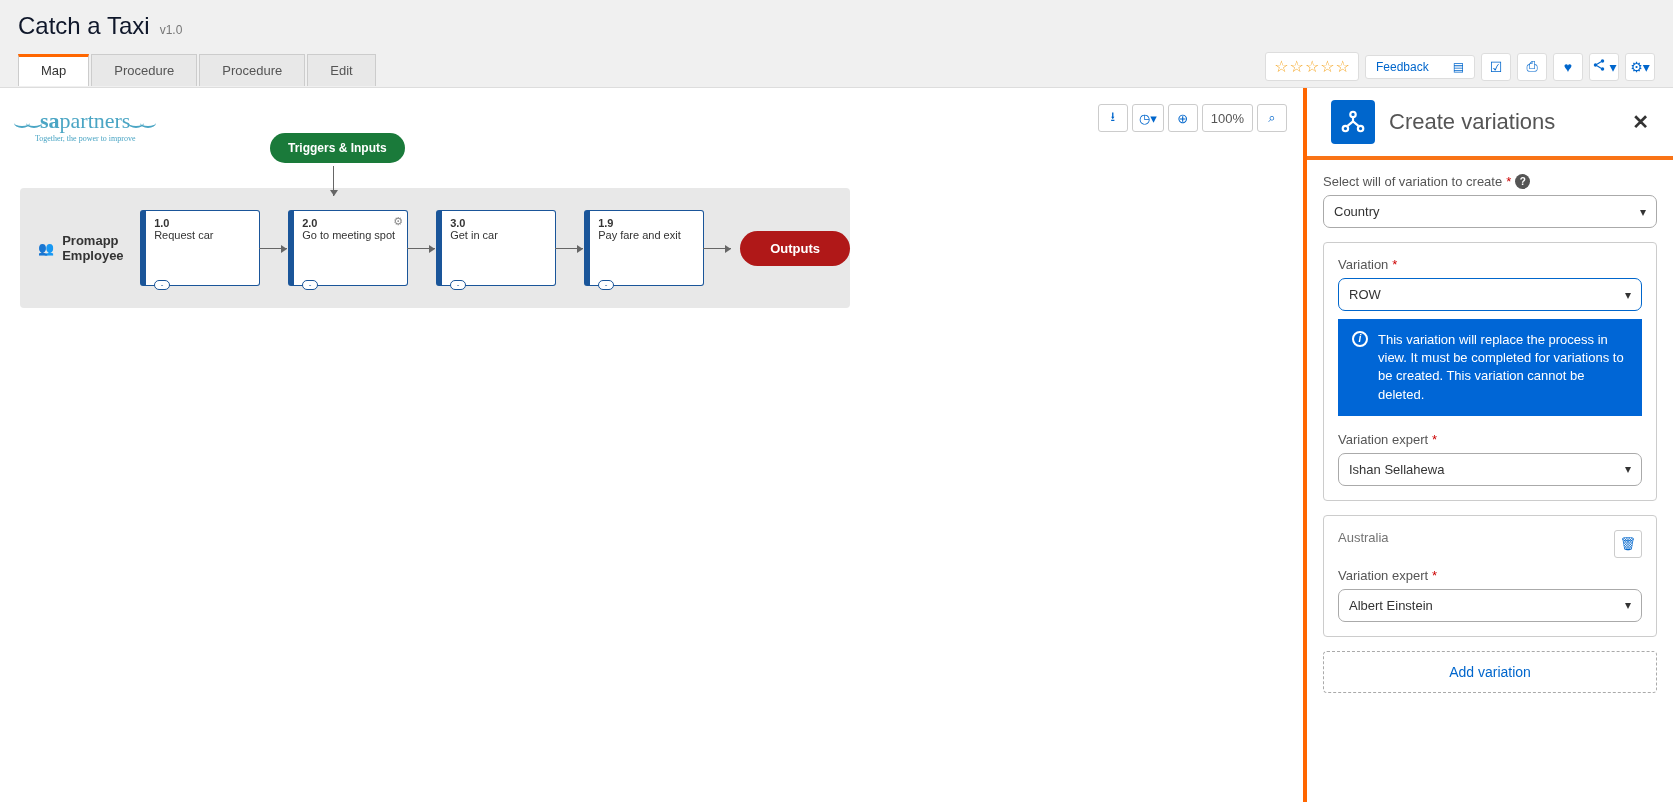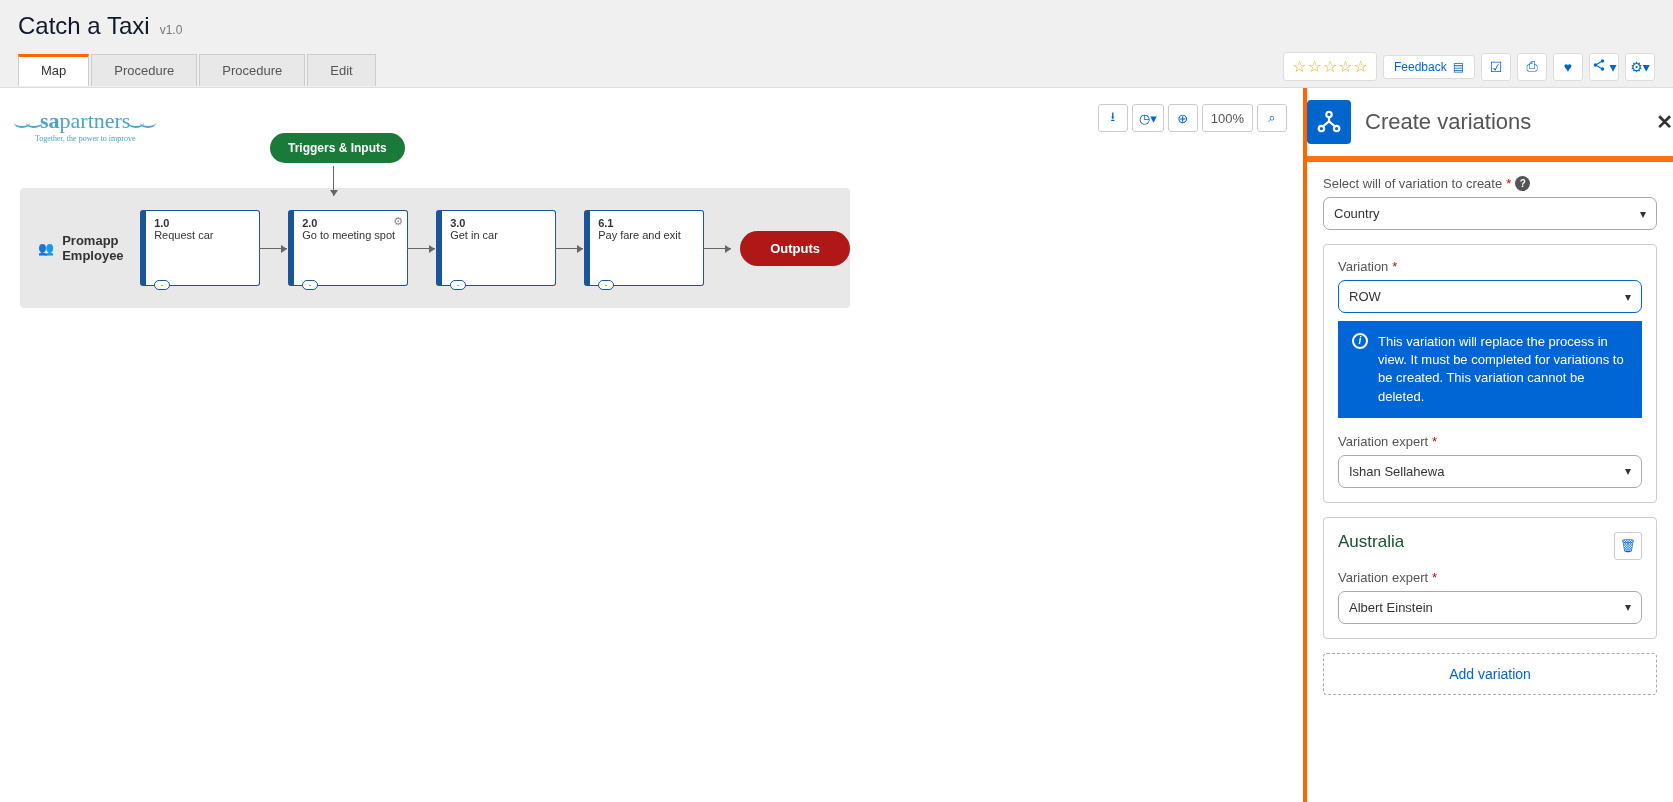--- a/index.html
+++ b/index.html
@@ -33,21 +33,21 @@
 }
 .toolbar-right {
   display: flex;
   align-items: center;
   gap: 6px;
   padding-bottom: 6px;
 }
 .stars { display: flex; gap: 1px; padding: 4px 8px; border: 1px solid #ddd; border-radius: 3px; background: #fff; }
 .star { color: #f5a623; font-size: 16px; }
 .feedback-btn {
-  display: flex; align-items: center; gap: 6px;
+  display: flex; align-items: center; gap: 24px;
   padding: 4px 10px; border: 1px solid #ddd; border-radius: 3px;
   background: #fff; color: #0066cc; font-size: 12px; cursor: pointer;
 }
 .tool-btn {
   width: 30px; height: 28px; display: flex; align-items: center; justify-content: center;
   border: 1px solid #ddd; border-radius: 3px; background: #fff; color: #0066cc;
   cursor: pointer; font-size: 14px;
 }
 
 .main { display: flex; height: calc(100vh - 85px); }
@@ -132,22 +132,22 @@
   background: #b01818; color: #fff; padding: 10px 30px;
   border-radius: 18px; font-size: 13px; font-weight: 600;
   margin-left: 8px;
 }
 
 .side-panel {
   width: 370px; border-left: 4px solid #ff6600;
   display: flex; flex-direction: column; background: #fff;
 }
 .panel-header {
-  display: flex; align-items: center; gap: 14px; padding: 12px 0;
-  border-bottom: 6px solid #f97316;
+  display: flex; align-items: center; gap: 14px; padding: 12px 24px;
+  border-bottom: 4px solid #f97316;
 }
 .panel-icon {
   width: 44px; height: 44px; background: #0066cc; border-radius: 4px;
   display: flex; align-items: center; justify-content: center; color: #fff;
 }
 .panel-title { font-size: 22px; color: #555; flex: 1; }
 .panel-close { font-size: 20px; cursor: pointer; color: #333; font-weight: bold; }
 .panel-body { padding: 14px 16px; overflow-y: auto; flex: 1; }
 .form-label { font-size: 13px; color: #555; margin-bottom: 6px; display: flex; align-items: center; gap: 4px; }
 .req { color: #cc0000; }
@@ -169,21 +169,21 @@
   background: #0066d6; color: #fff; padding: 12px 14px;
   display: flex; gap: 10px; font-size: 13px; line-height: 1.4;
   margin-top: 8px; border-radius: 0;
 }
 .info-ico {
   width: 16px; height: 16px; border: 2px solid #fff; border-radius: 50%;
   display: flex; align-items: center; justify-content: center;
   font-size: 10px; font-weight: bold; flex-shrink: 0; font-style: italic;
 }
 .var-header { display: flex; justify-content: space-between; align-items: start; }
-.var-name { font-size: 17px; color: #14532d; }
+.var-name { font-size: 13px; color: #737373; }
 .delete-btn {
   width: 28px; height: 28px; border: 1px solid #ccc; border-radius: 3px;
   display: flex; align-items: center; justify-content: center;
   color: #0066cc; cursor: pointer; background: #fff;
 }
 .add-variation {
   border: 1px dashed #aaa; border-radius: 4px; padding: 12px;
   text-align: center; color: #0066cc; cursor: pointer;
   margin-top: 14px; font-size: 14px;
 }
@@ -286,21 +286,21 @@
             <div class="step-notch">-</div>
             <div class="arrow-conn"></div>
           </div>
           <div class="step-box">
             <div class="step-num">3.0</div>
             <div>Get in car</div>
             <div class="step-notch">-</div>
             <div class="arrow-conn"></div>
           </div>
           <div class="step-box">
-            <div class="step-num">6.1</div>
+            <div class="step-num">1.9</div>
             <div>Pay fare and exit</div>
             <div class="step-notch">-</div>
             <div class="arrow-conn"></div>
           </div>
           <div class="outputs-pill">Outputs</div>
         </div>
       </div>
     </div>
   </div>
 

